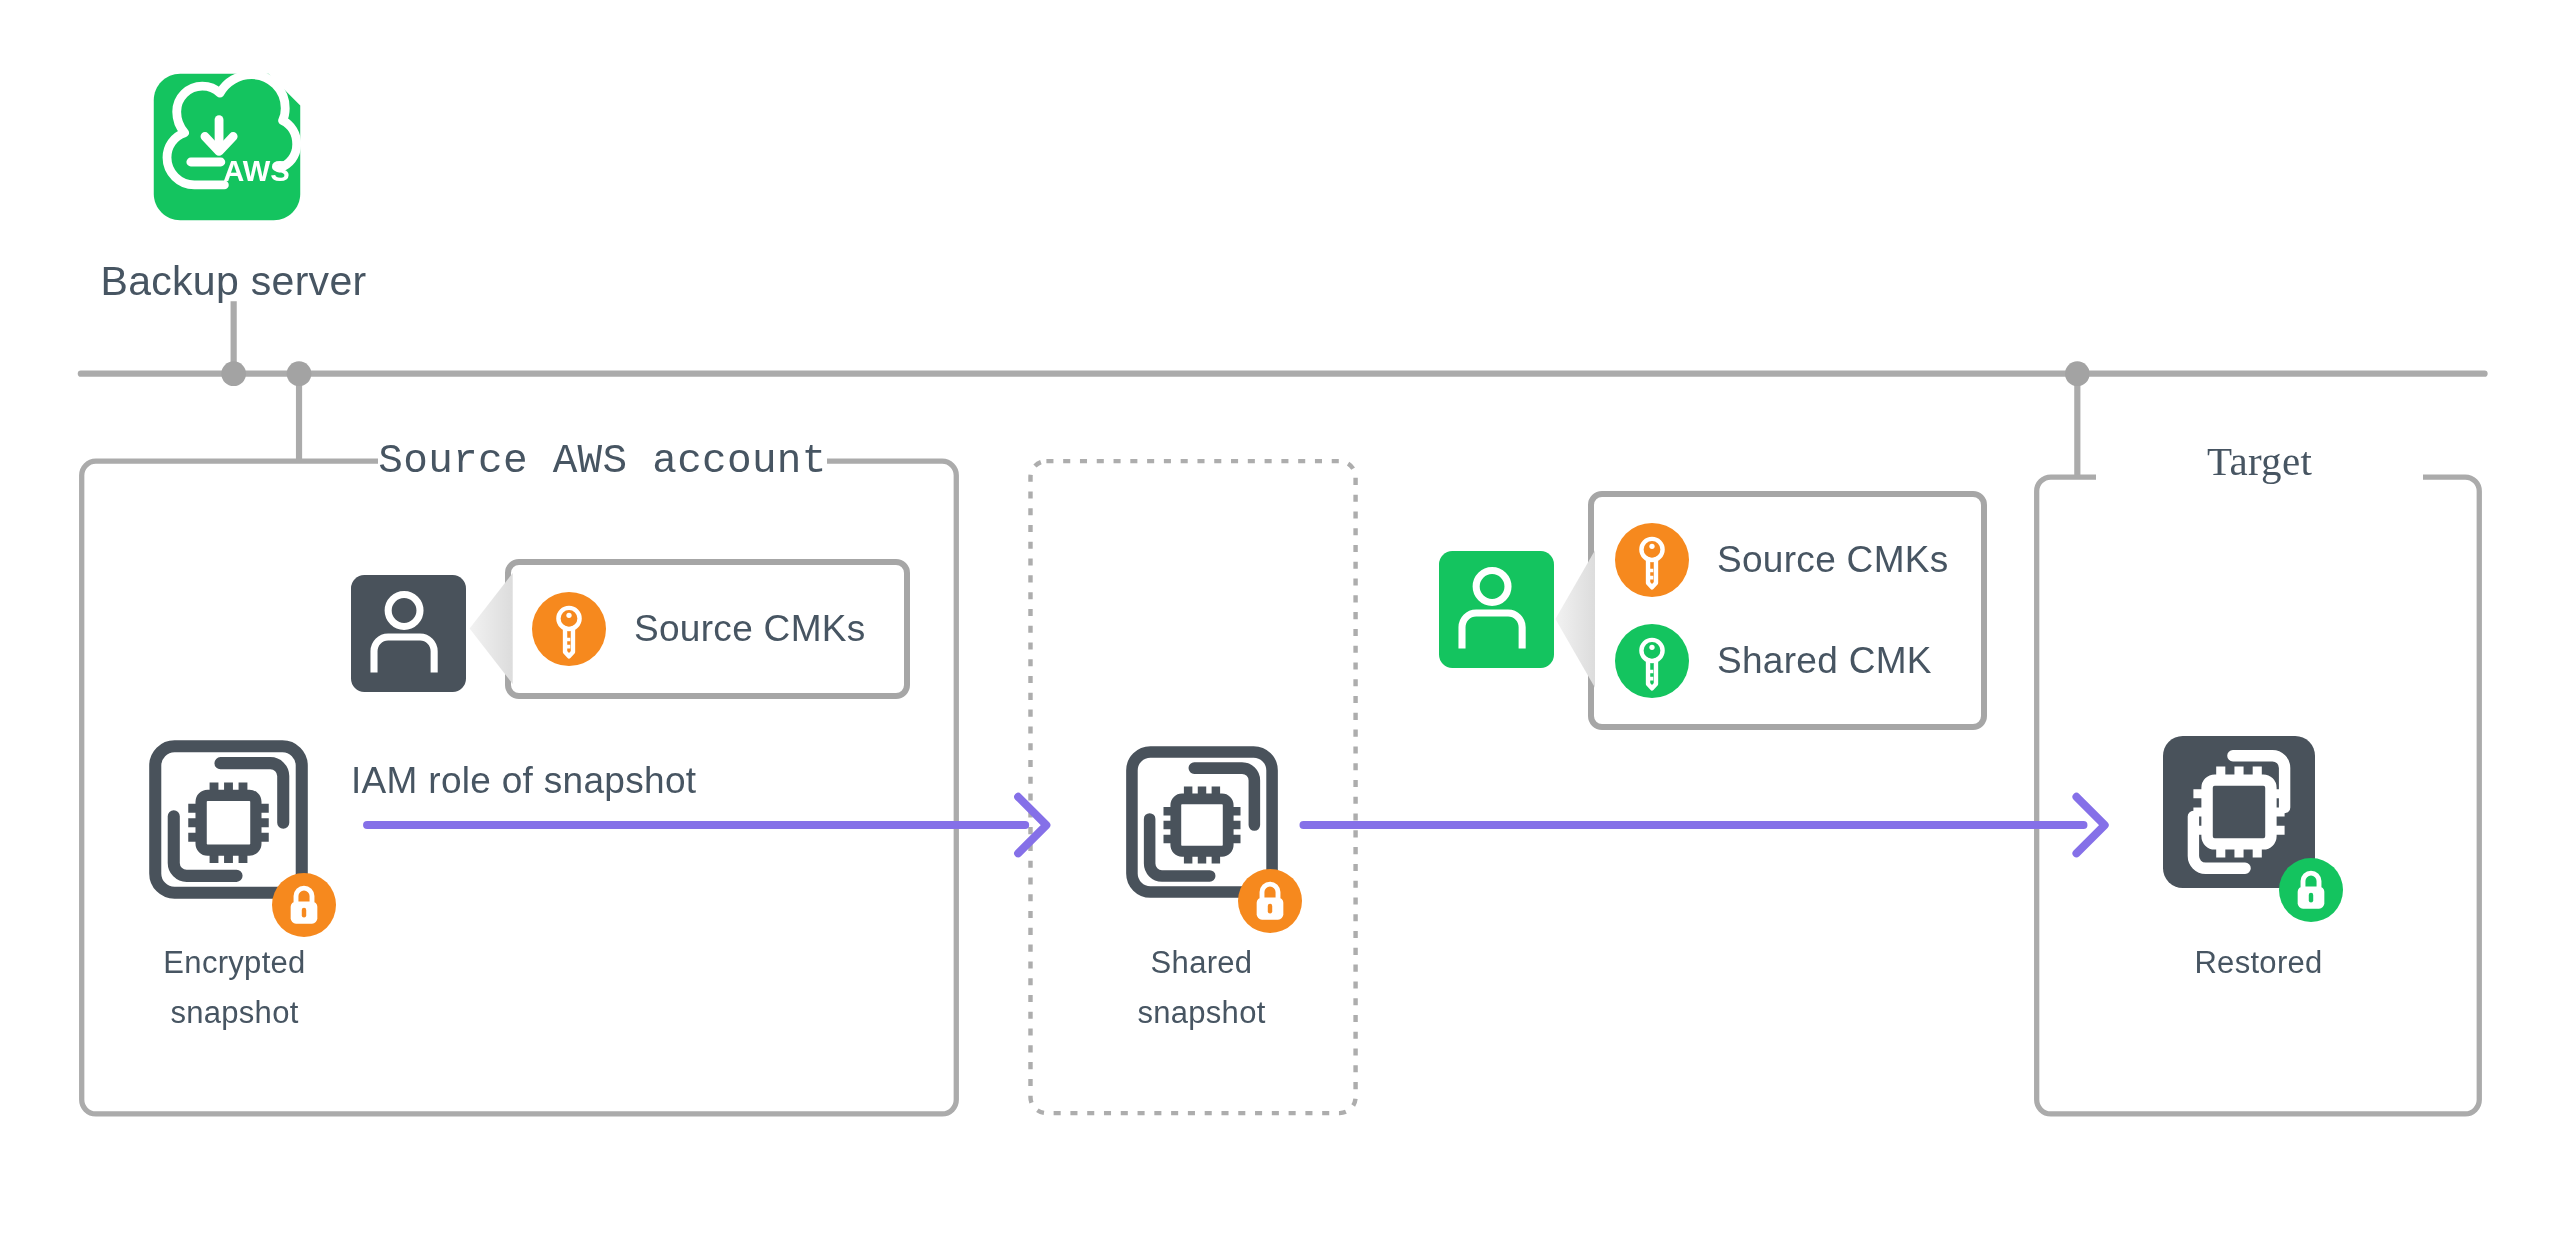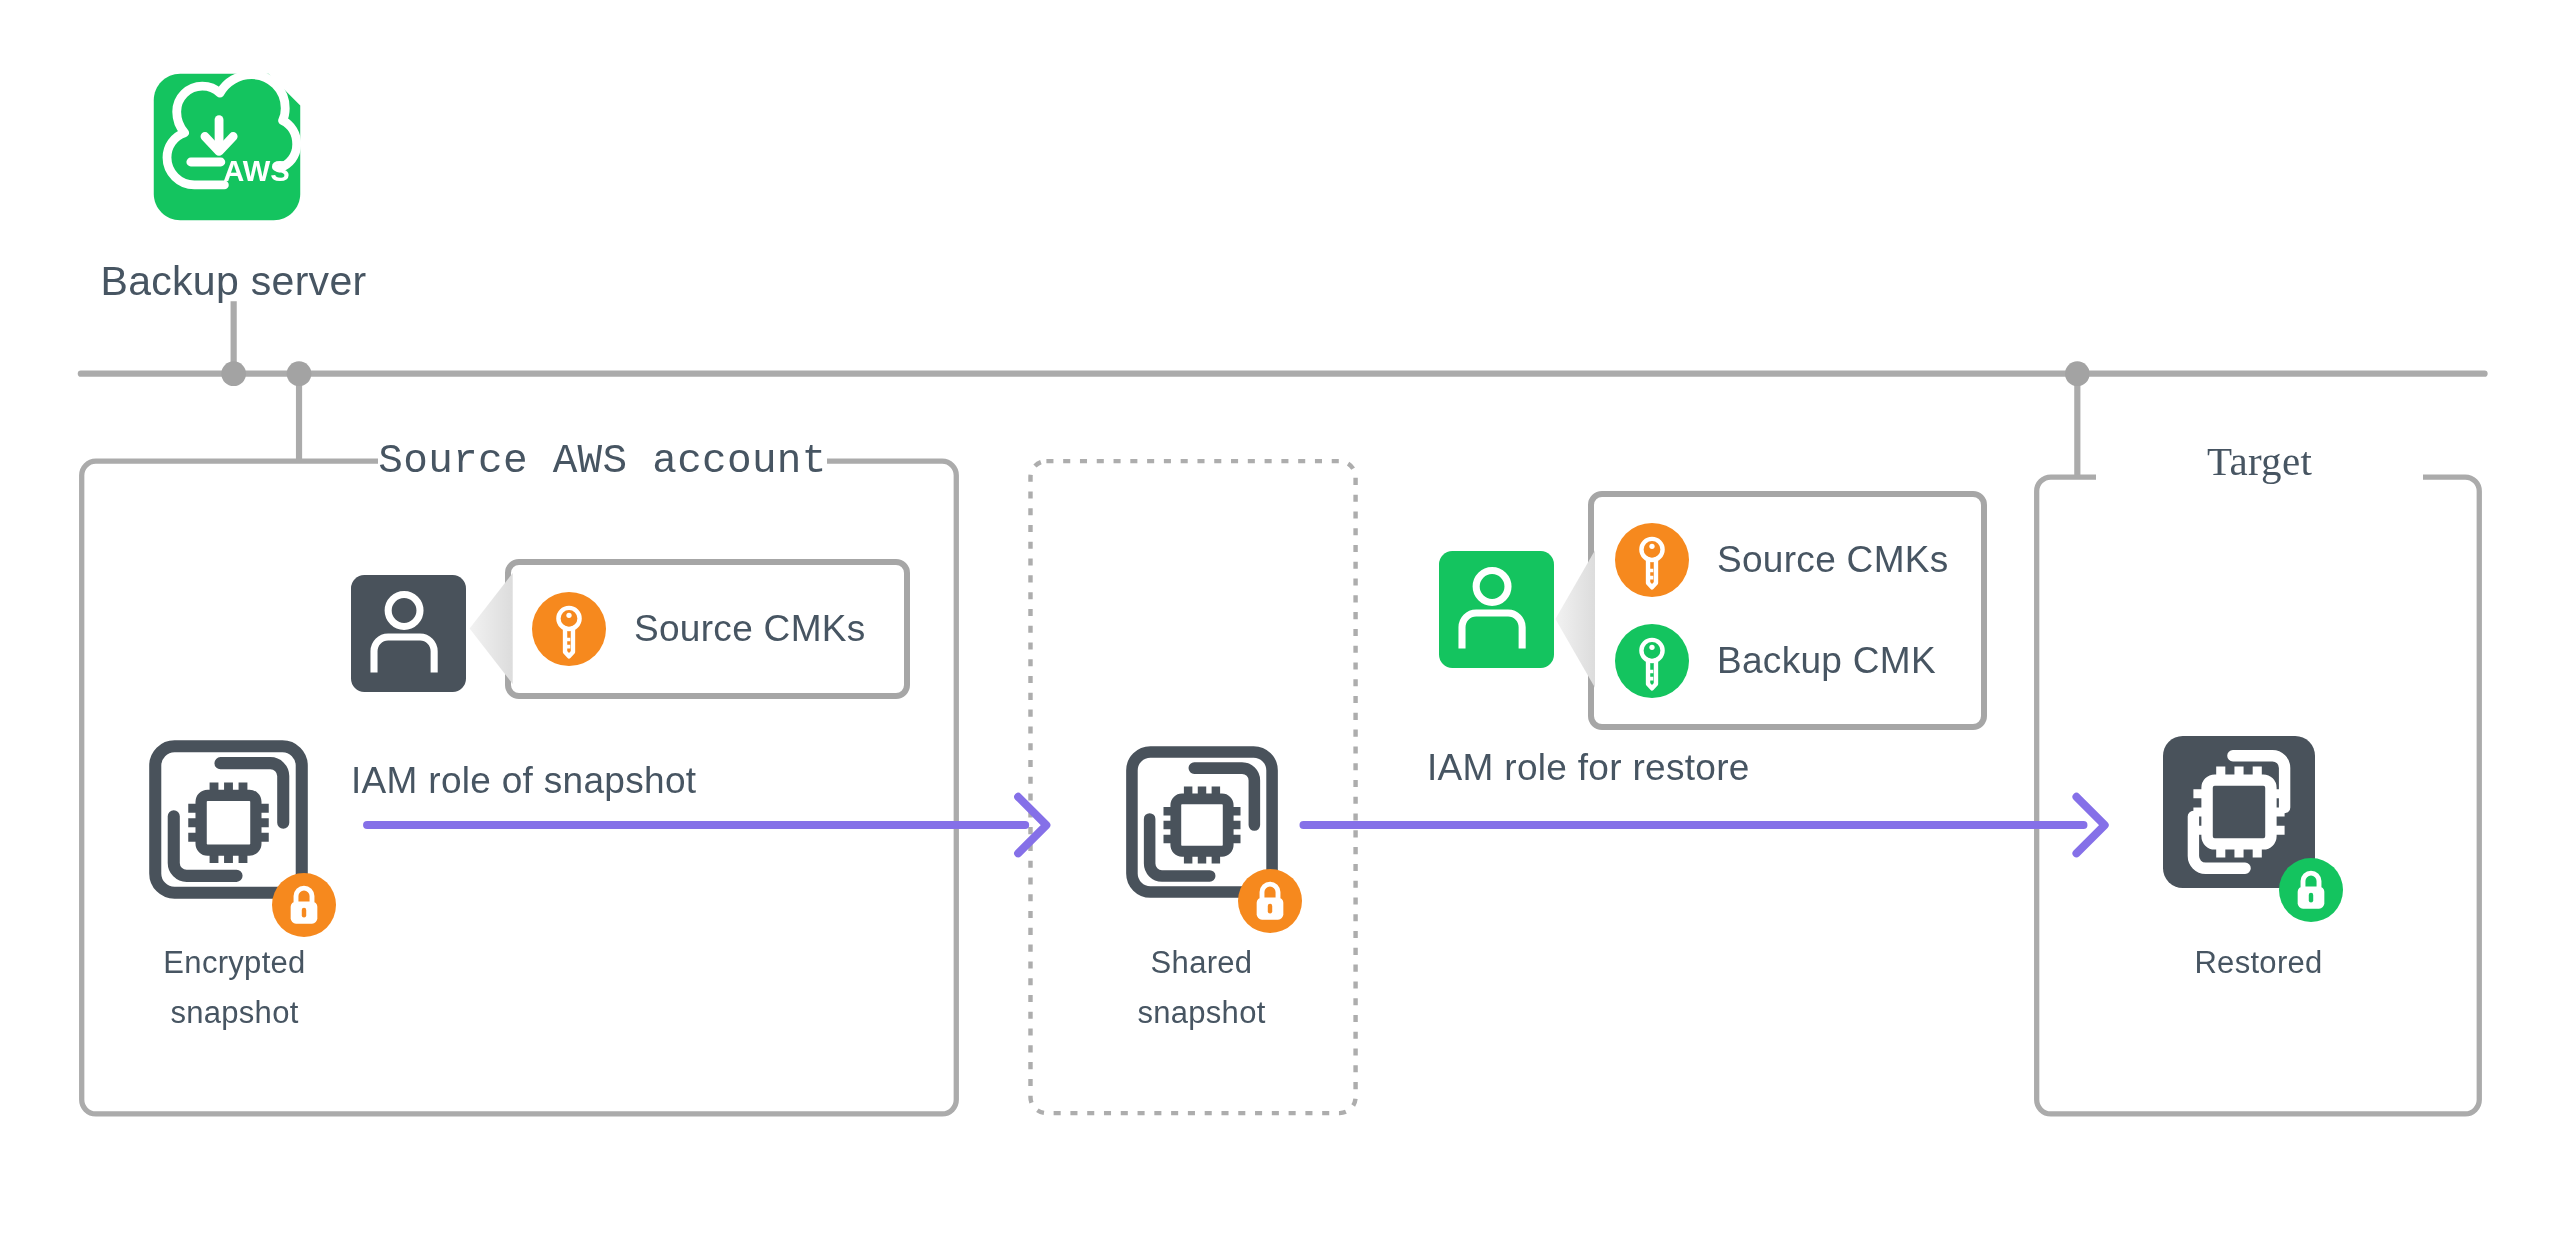--- a/index.html
+++ b/index.html
@@ -202,34 +202,33 @@
       <span class="callout-text">Source CMKs</span>
     </div>
     <div class="callout-row" style="padding-left:21px;gap:28px;">
       <svg width="74" height="74" viewBox="0 0 84 84">
         <circle cx="42" cy="42" r="42" fill="#14C45F"></circle>
         <circle cx="42" cy="30" r="12" fill="none" stroke="#ffffff" stroke-width="5"></circle>
         <circle cx="42" cy="26.5" r="3" fill="#ffffff"></circle>
         <path d="M37.5,41 V68 L42,73 L46.5,68 V41" fill="none" stroke="#ffffff" stroke-width="5" stroke-linejoin="round" stroke-linecap="round"></path>
         <path d="M37.5,54 h6 M37.5,62 h6" stroke="#ffffff" stroke-width="4"></path>
       </svg>
-      <span class="callout-text">Backup CMK</span>
+      <span class="callout-text">Shared CMK</span>
     </div>
   </div>
 
   <svg class="abs" style="left:1551px;top:543px;" width="44" height="152" viewBox="0 0 50 172">
     <defs>
       <linearGradient id="wg2" x1="0" y1="0" x2="1" y2="0">
         <stop offset="0" stop-color="#F2F2F2"></stop>
           <stop offset="1" stop-color="#DCDCDC"></stop>
       </linearGradient>
     </defs>
     <polygon points="50,8 50,164 5,86" fill="url(#wg2)"></polygon>
   </svg>
-  <div class="abs lbl role-label" style="left:1427px;top:746px;">IAM role for restore</div>
 
   <svg class="abs" style="left:2163px;top:736px;" width="152" height="152" viewBox="0 0 100 100">
     <rect x="0" y="0" width="100" height="100" rx="13" fill="#49525B"></rect>
     <g stroke="#ffffff" fill="none" stroke-linecap="round">
       <path d="M46,13 h26 a8,8 0 0 1 8,8 v26" stroke-width="7.5"></path>
       <path d="M54,87 h-26 a8,8 0 0 1 -8,-8 v-26" stroke-width="7.5"></path>
     </g>
     <g stroke="#ffffff" stroke-width="6">
       <path d="M38,20 V29 M50,20 V29 M62,20 V29"></path>
       <path d="M38,71 V80 M50,71 V80 M62,71 V80"></path>

